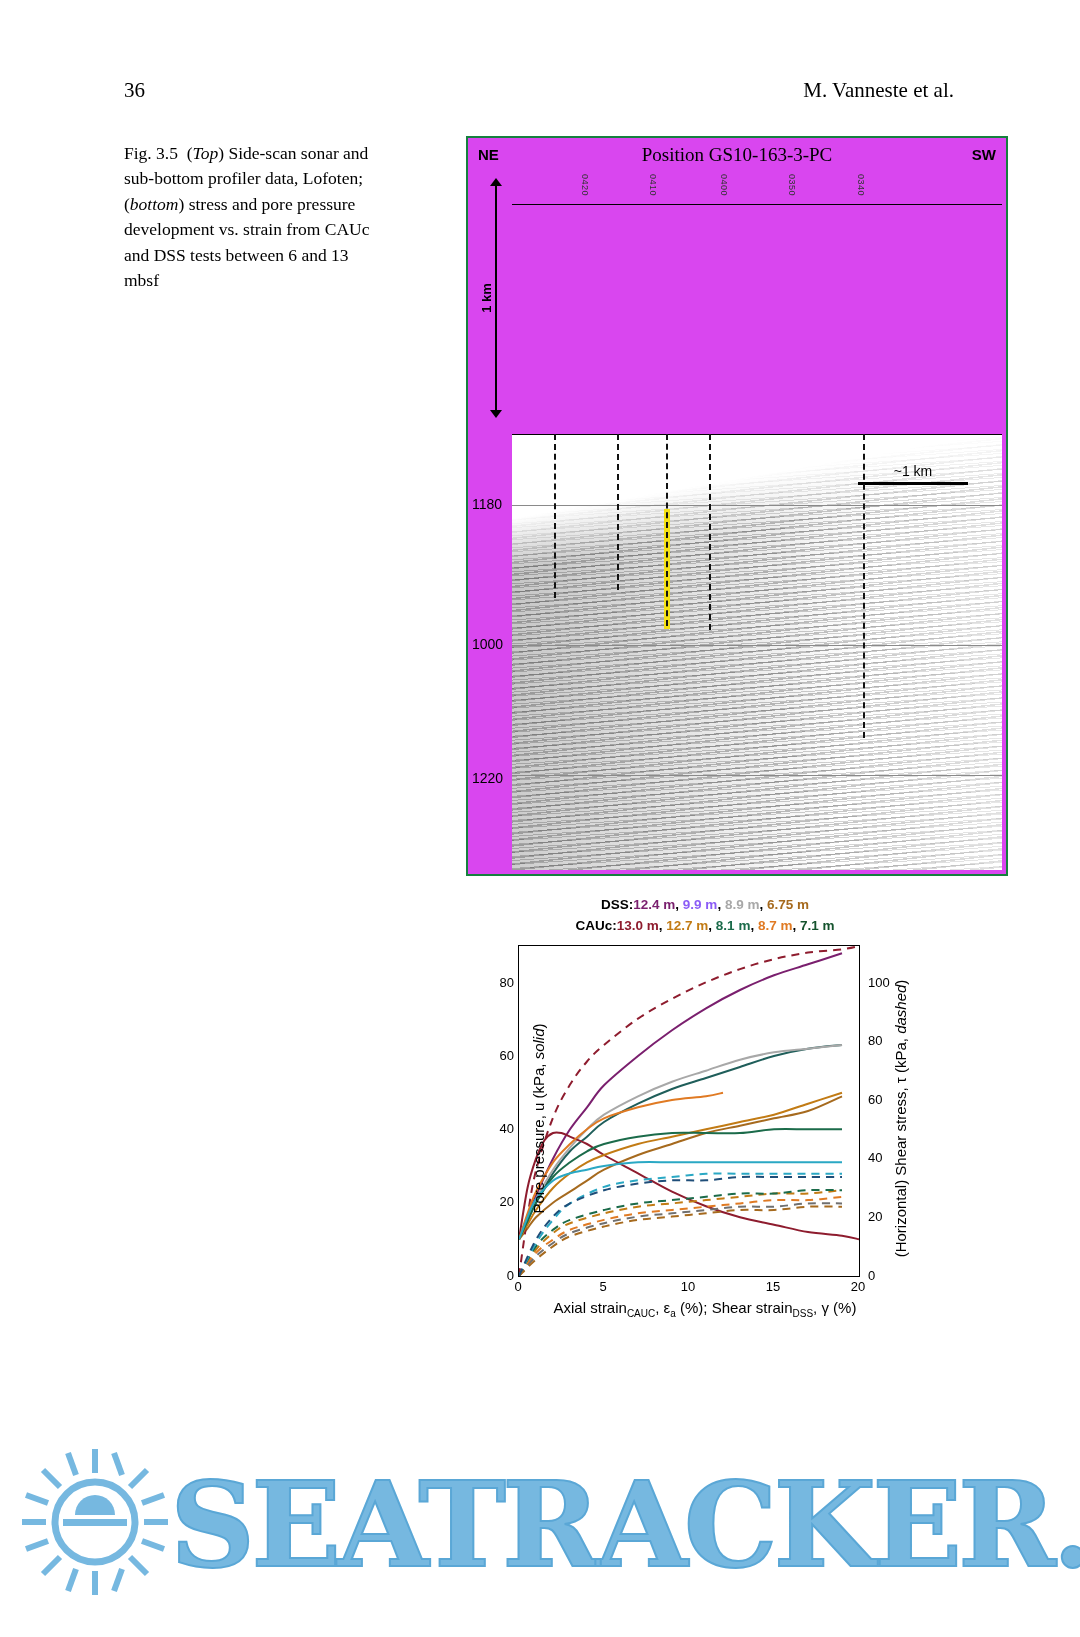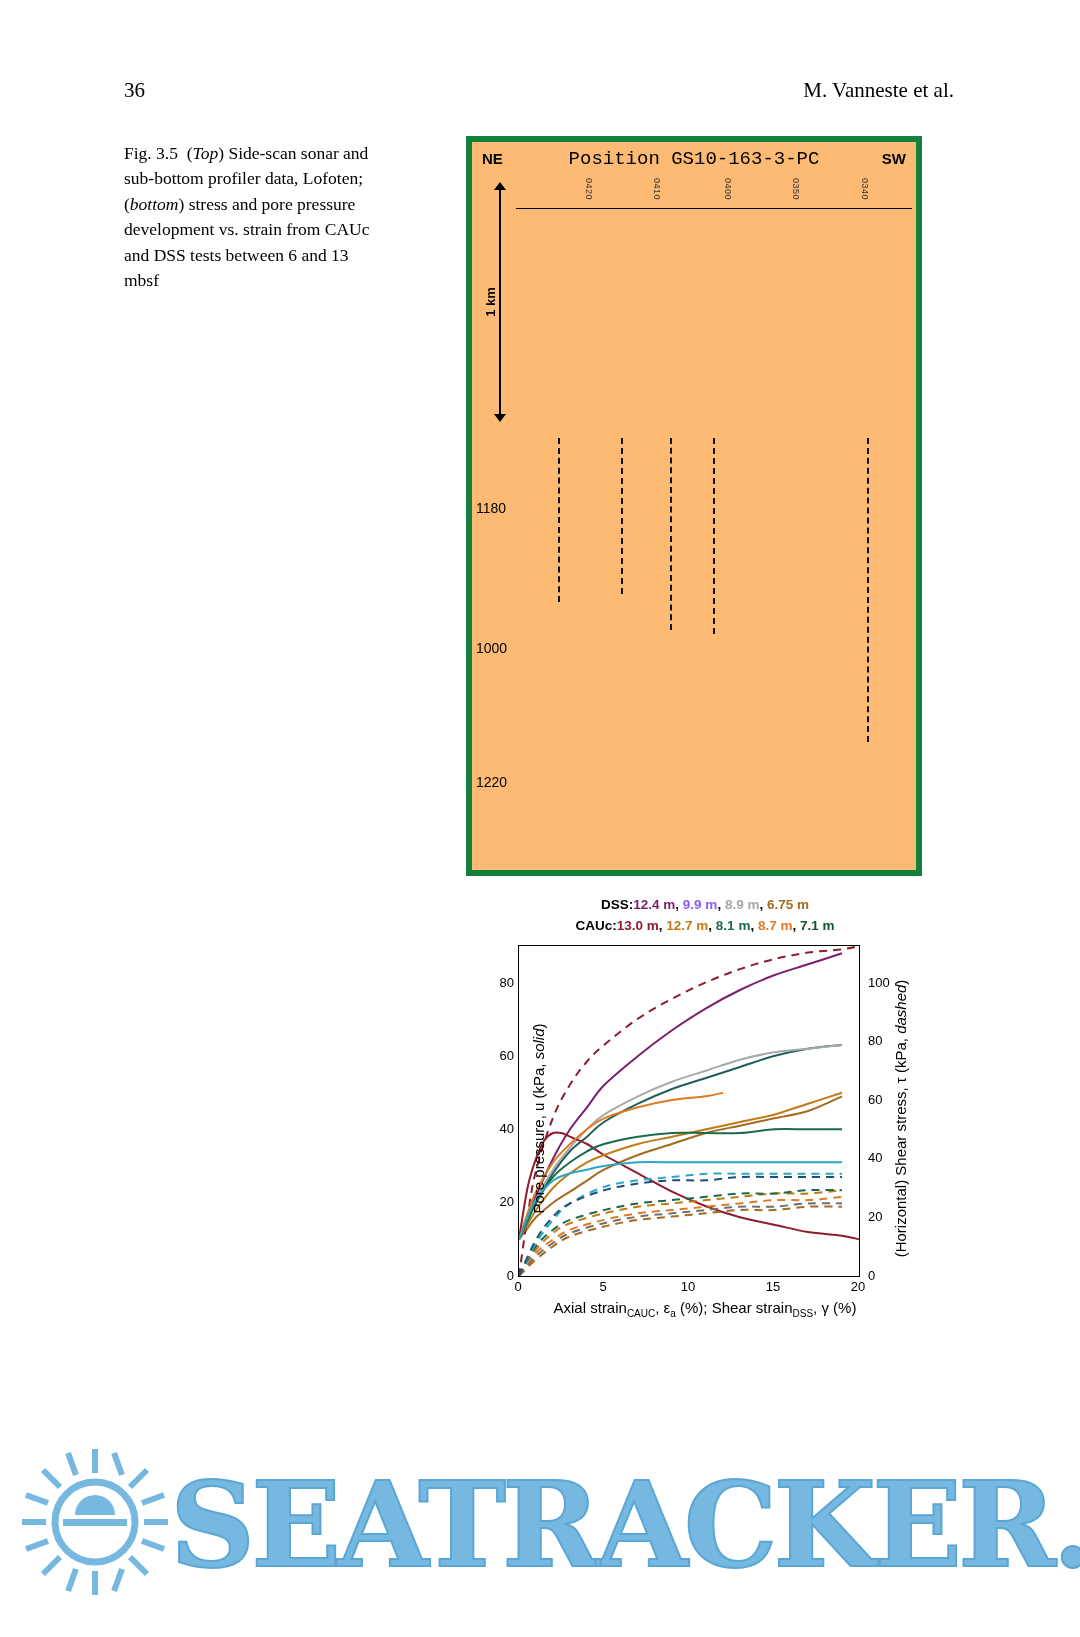--- a/index.html
+++ b/index.html
@@ -24,28 +24,28 @@
   .caption {
     position:absolute; left:124px; top:141px; width:260px;
     font-size:17.5px; line-height:1.45; color:#000;
   }
   .caption b { font-weight:normal; }
   .caption i { font-style:italic; }
 
   
   .fig-top {
     position:absolute; left:466px; top:136px;
-    width:456px; height:740px;
-    border:6px solid #15803d;
-    background:#fdba74;
+    width:542px; height:740px;
+    border:2px solid #15803d;
+    background:#d946ef;
     box-sizing:border-box;
   }
   .fig-top-title {
     position:absolute; left:0; top:6px; width:100%;
-    text-align:center; font-size:19px; font-family:Liberation Mono, monospace;
+    text-align:center; font-size:19px; font-family:Liberation Serif, serif;
     color:#000;
   }
   .lbl-ne {
     position:absolute; left:10px; top:8px;
     font-size:15px; font-weight:bold; font-family:"Liberation Sans", sans-serif;
   }
   .lbl-sw {
     position:absolute; right:10px; top:8px;
     font-size:15px; font-weight:bold; font-family:"Liberation Sans", sans-serif;
   }
@@ -246,20 +246,32 @@
       <span class="time-tick" style="left:344px">0340</span>
     </div>
   </div>
 
   <div class="depth-axis">
     <div class="depth-label" style="top:62px">1180</div>
     <div class="depth-label" style="top:202px">1000</div>
     <div class="depth-label" style="top:336px">1220</div>
   </div>
 
+  <div class="profiler">
+    <div class="sediment"></div>
+    <div class="sediment-fade"></div>
+    <div class="depth-grid" style="top:70px"></div>
+    <div class="depth-grid" style="top:210px"></div>
+    <div class="depth-grid" style="top:340px"></div>
+    <div class="scale-bar">
+      <div class="lbl">~1 km</div>
+      <div class="bar"></div>
+    </div>
+    <div class="yellow-core" style="left:152px; top:74px; height:120px;"></div>
+  </div>
 
   <div class="vdash" style="left:86px;  top:296px; height:164px;"></div>
   <div class="vdash" style="left:149px; top:296px; height:156px;"></div>
   <div class="vdash" style="left:198px; top:296px; height:192px;"></div>
   <div class="vdash" style="left:241px; top:296px; height:196px;"></div>
   <div class="vdash" style="left:395px; top:296px; height:304px;"></div>
 </div>
 
 <div class="chart-block">
 

